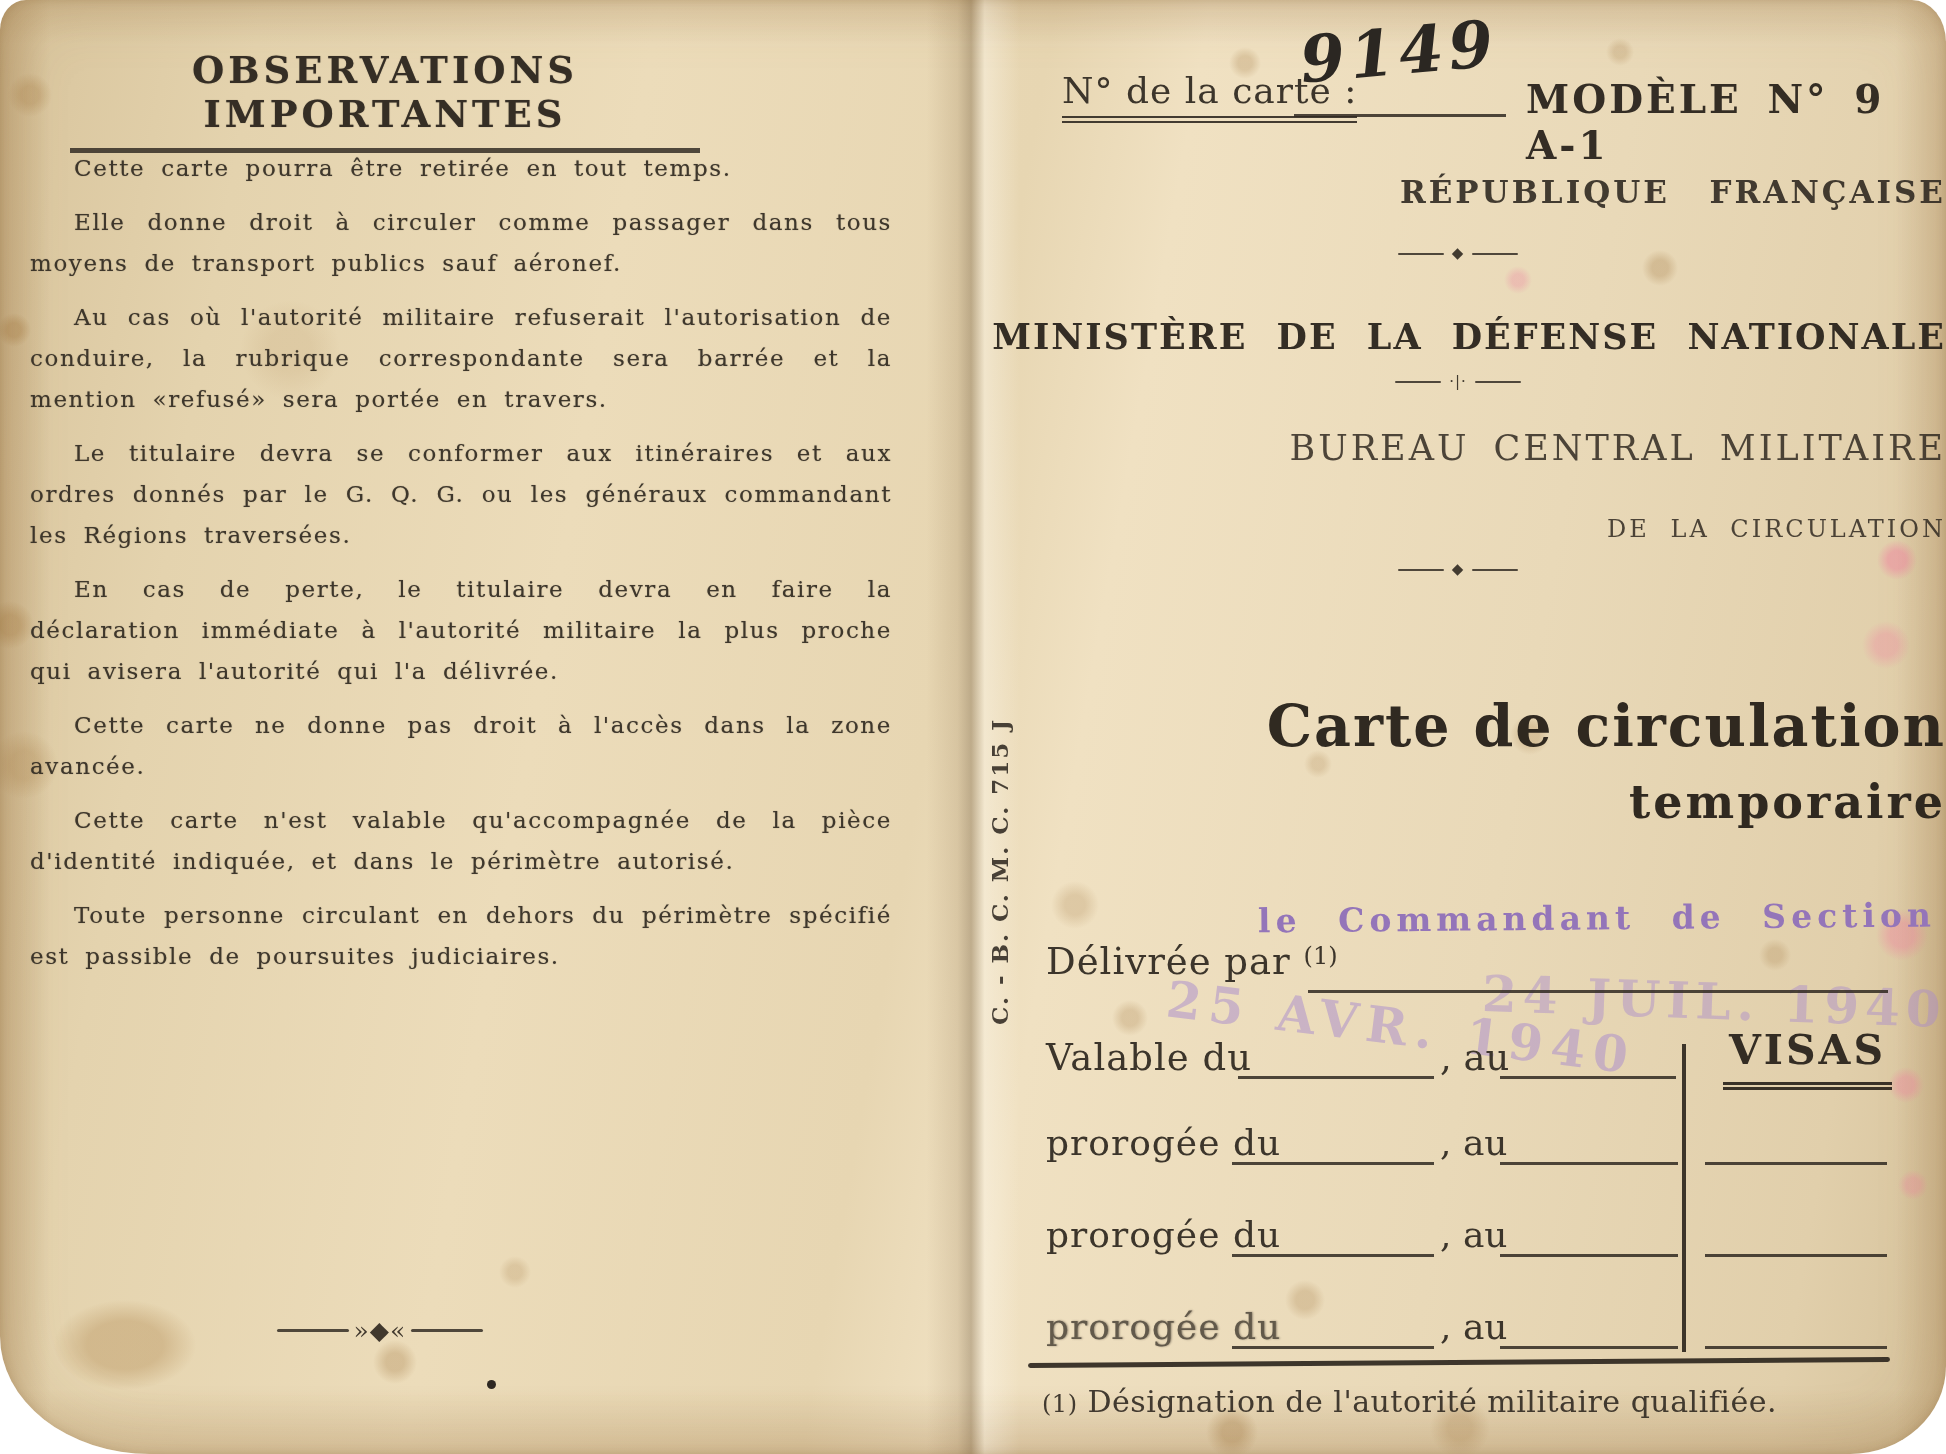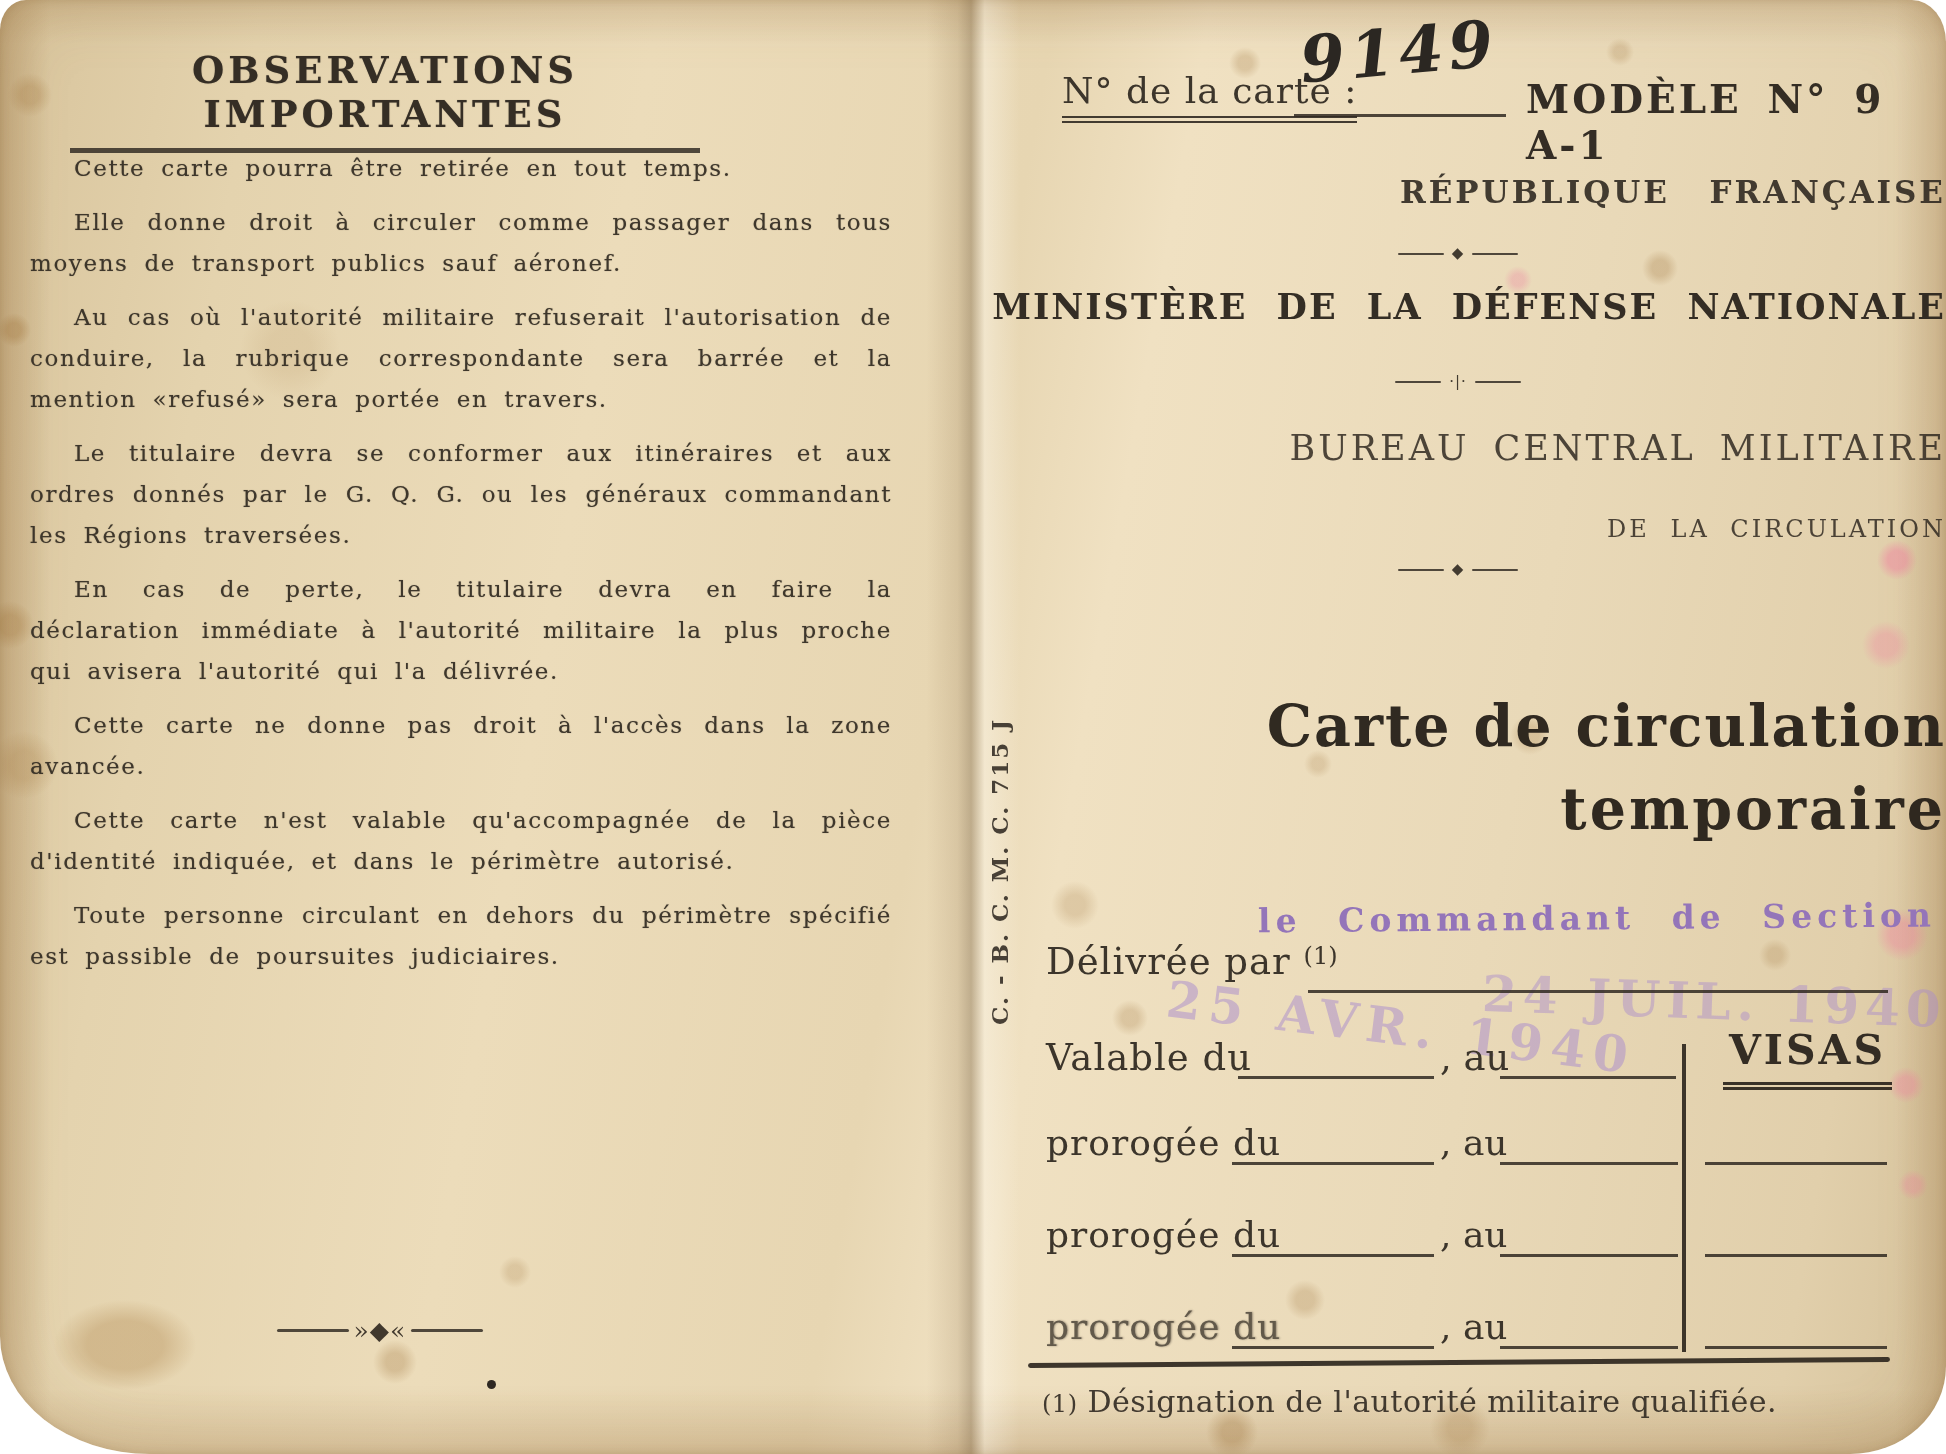--- a/index.html
+++ b/index.html
@@ -81,25 +81,25 @@
   .cardnum-line{position:absolute;left:324px;top:114px;width:212px;height:3px;background:rgba(48,41,33,.85);}
   .model{position:absolute;left:556px;top:76px;font-size:39px;font-weight:bold;letter-spacing:3px;word-spacing:9px;
     color:rgba(42,36,28,.95);}
   .center-line{position:absolute;left:0;width:100%;text-align:right;}
   .republique{top:174px;font-size:31px;font-weight:bold;letter-spacing:3px;word-spacing:26px;color:rgba(48,41,33,.9);}
   .orn{position:absolute;left:0;width:100%;display:flex;justify-content:center;align-items:center;gap:8px;
     color:rgba(48,41,33,.9);}
   .orn .orn-line{width:46px;height:2px;}
   .orn .orn-glyph{font-size:15px;}
   .orn1{top:246px;} .orn2{top:374px;} .orn3{top:562px;}
-  .ministere{top:286px;font-size:35px;font-weight:bold;letter-spacing:2px;word-spacing:15px;color:rgba(42,36,28,.95);}
+  .ministere{top:316px;font-size:35px;font-weight:bold;letter-spacing:2px;word-spacing:15px;color:rgba(42,36,28,.95);}
   .bureau1{top:428px;font-size:35px;letter-spacing:3px;word-spacing:10px;color:rgba(48,41,33,.85);}
   .bureau2{top:475px;font-size:24px;letter-spacing:3px;word-spacing:10px;color:rgba(48,41,33,.85);margin-top:40px;}
   .title1{top:692px;font-size:57px;font-weight:bold;letter-spacing:2px;color:rgba(38,32,24,.95);}
-  .title2{top:775px;font-size:57px;font-weight:bold;letter-spacing:3px;color:rgba(38,32,24,.95);}
+  .title2{top:775px;font-size:46px;font-weight:bold;letter-spacing:3px;color:rgba(38,32,24,.95);}
 
   .stamp{position:absolute;font-weight:bold;white-space:nowrap;}
   .stamp-l1{left:288px;top:898px;font-size:33px;letter-spacing:5px;word-spacing:20px;
     color:var(--stamp-purple,rgba(148,117,185,.8));transform:rotate(-.5deg);}
   .stamp-l2{left:8px;top:986px;font-size:33px;letter-spacing:6px;word-spacing:12px;
     color:rgba(155,125,190,.45);}
   .stamp-d1{left:195px;top:998px;font-size:50px;letter-spacing:8px;
     color:rgba(168,138,205,.50);transform:rotate(7deg);}
   .stamp-d2{left:512px;top:972px;font-size:50px;letter-spacing:6px;
     color:rgba(168,138,205,.45);transform:rotate(2deg);}

